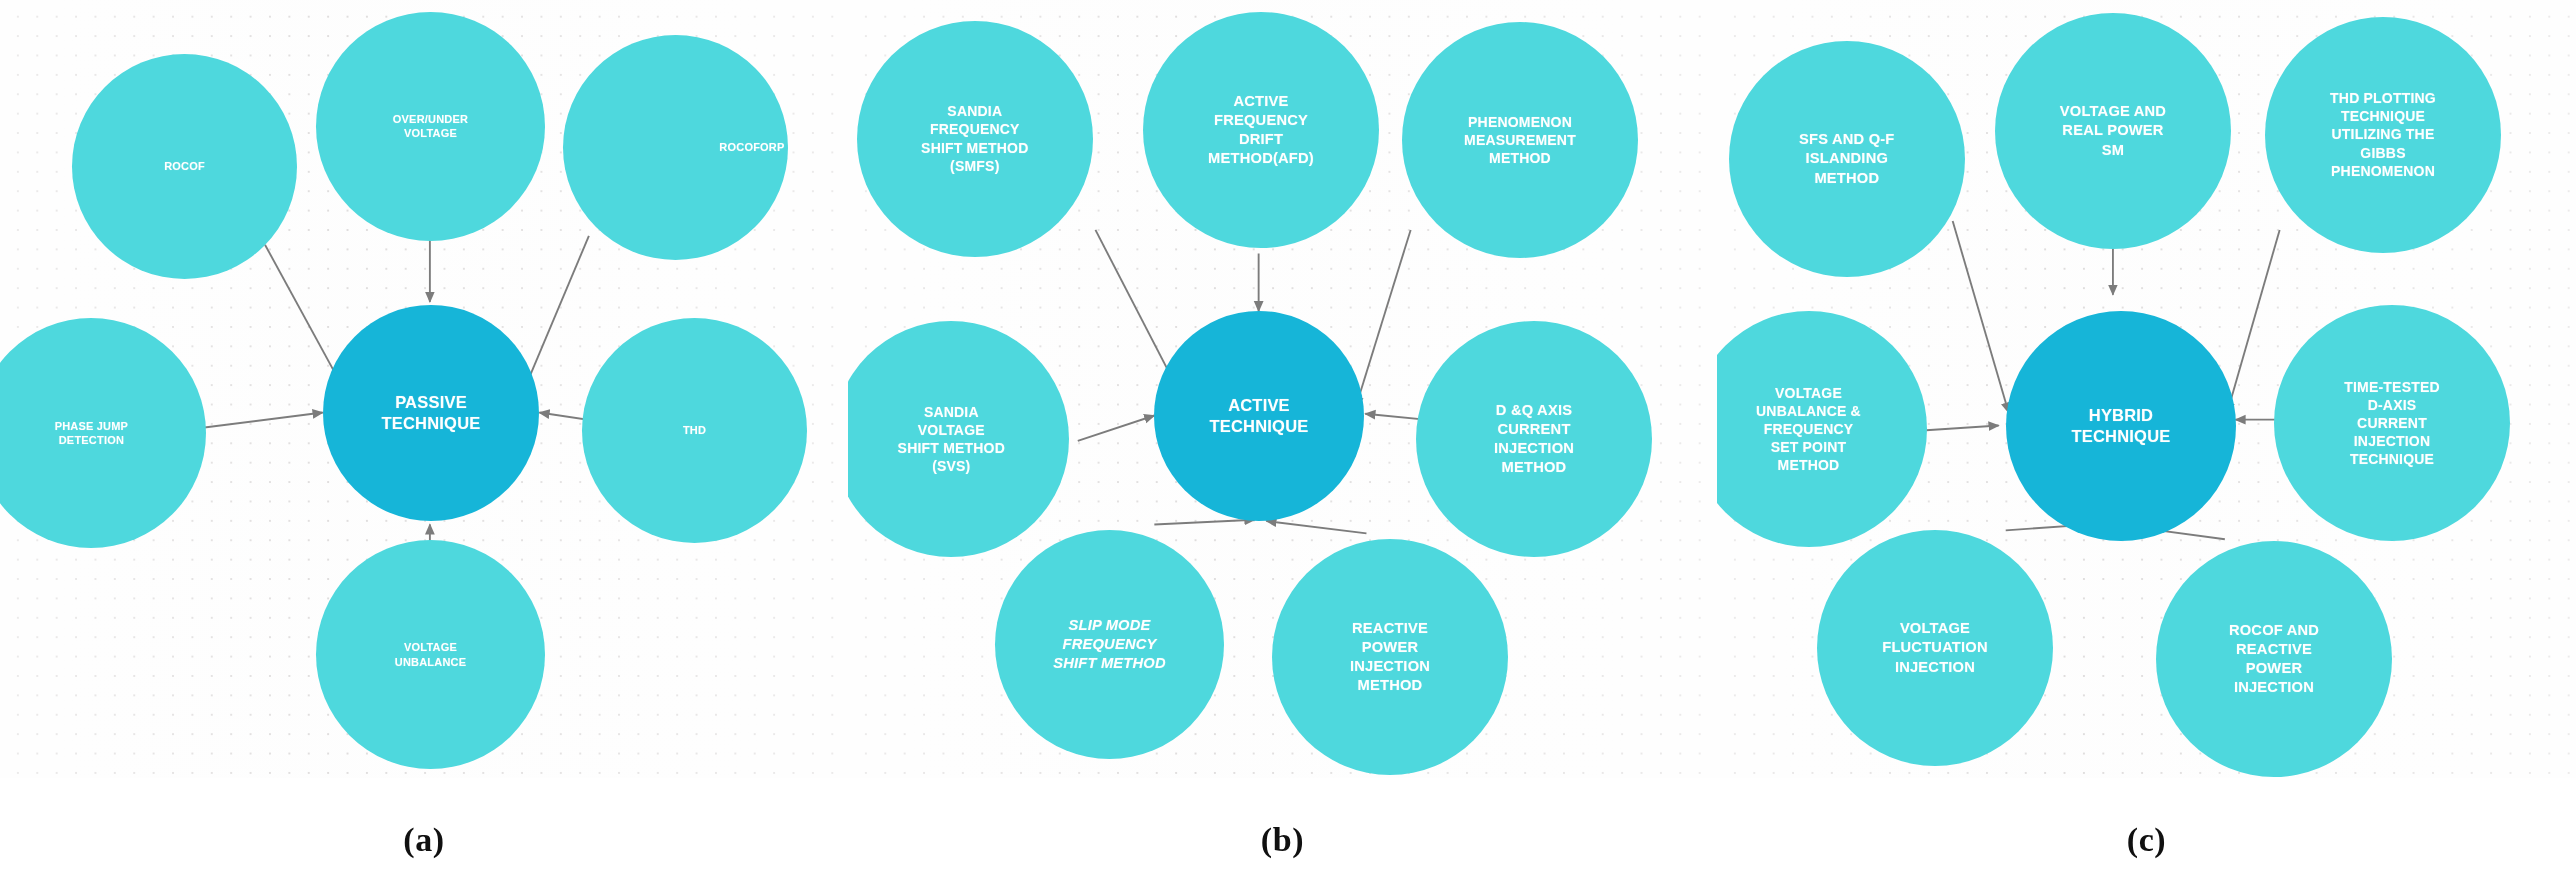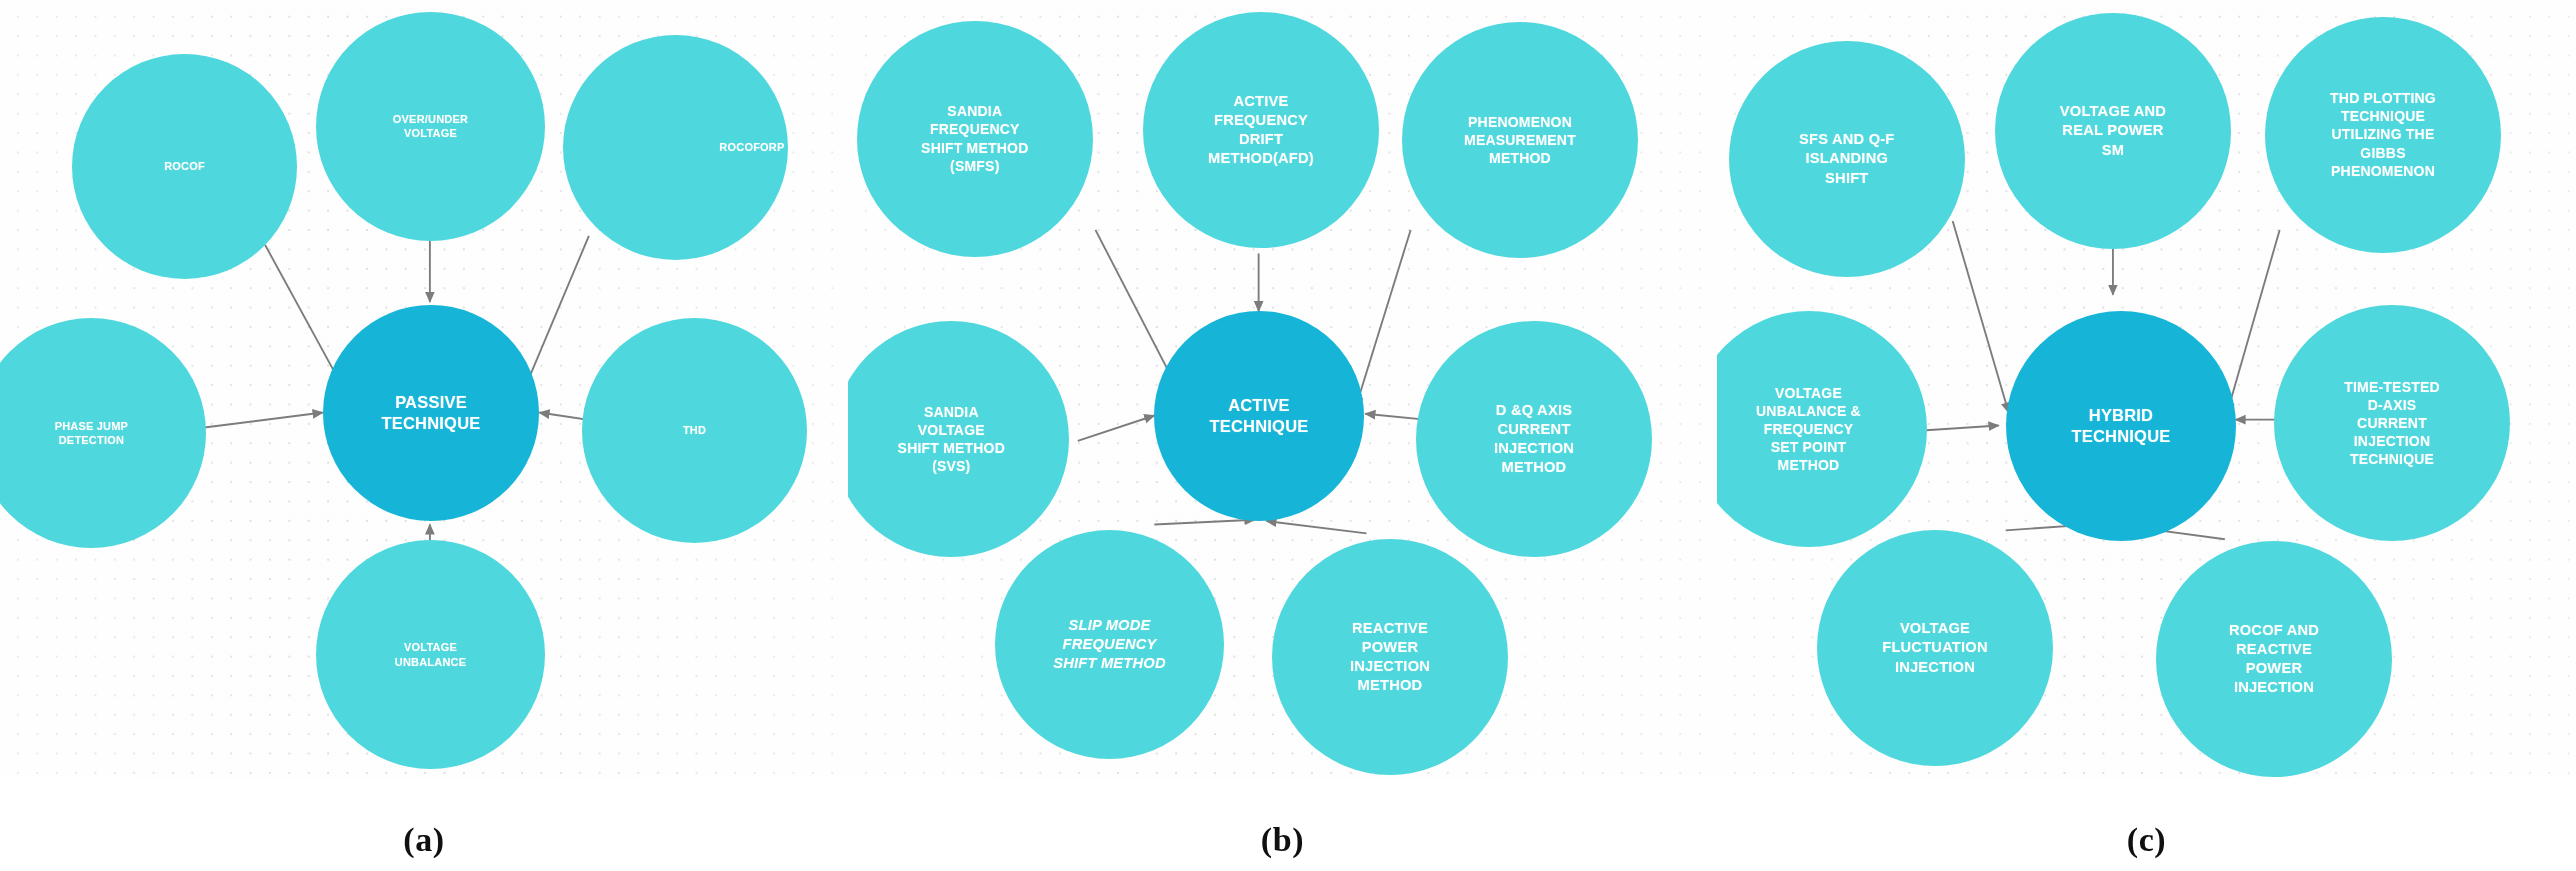--- a/index.html
+++ b/index.html
@@ -213,21 +213,21 @@
         <line x1="355" y1="730" x2="478" y2="722"></line>
         <line x1="990" y1="712" x2="880" y2="712"></line>
         <line x1="490" y1="900" x2="660" y2="888"></line>
         <line x1="862" y1="915" x2="690" y2="892"></line>
       </g>
     </svg>
 
     <div class="node fs-sm" style="left:11.8px;top:41px;width:236px;height:236px;">
       <span class="lbl">SFS AND Q-F
 ISLANDING
-SHIFT</span>
+METHOD</span>
     </div>
     <div class="node fs-sm" style="left:278px;top:13px;width:236px;height:236px;">
       <span class="lbl">VOLTAGE AND
 REAL POWER
 SM</span>
     </div>
     <div class="node fs-xs" style="left:548px;top:16.5px;width:236px;height:236px;">
       <span class="lbl">THD PLOTTING
 TECHNIQUE
 UTILIZING THE

